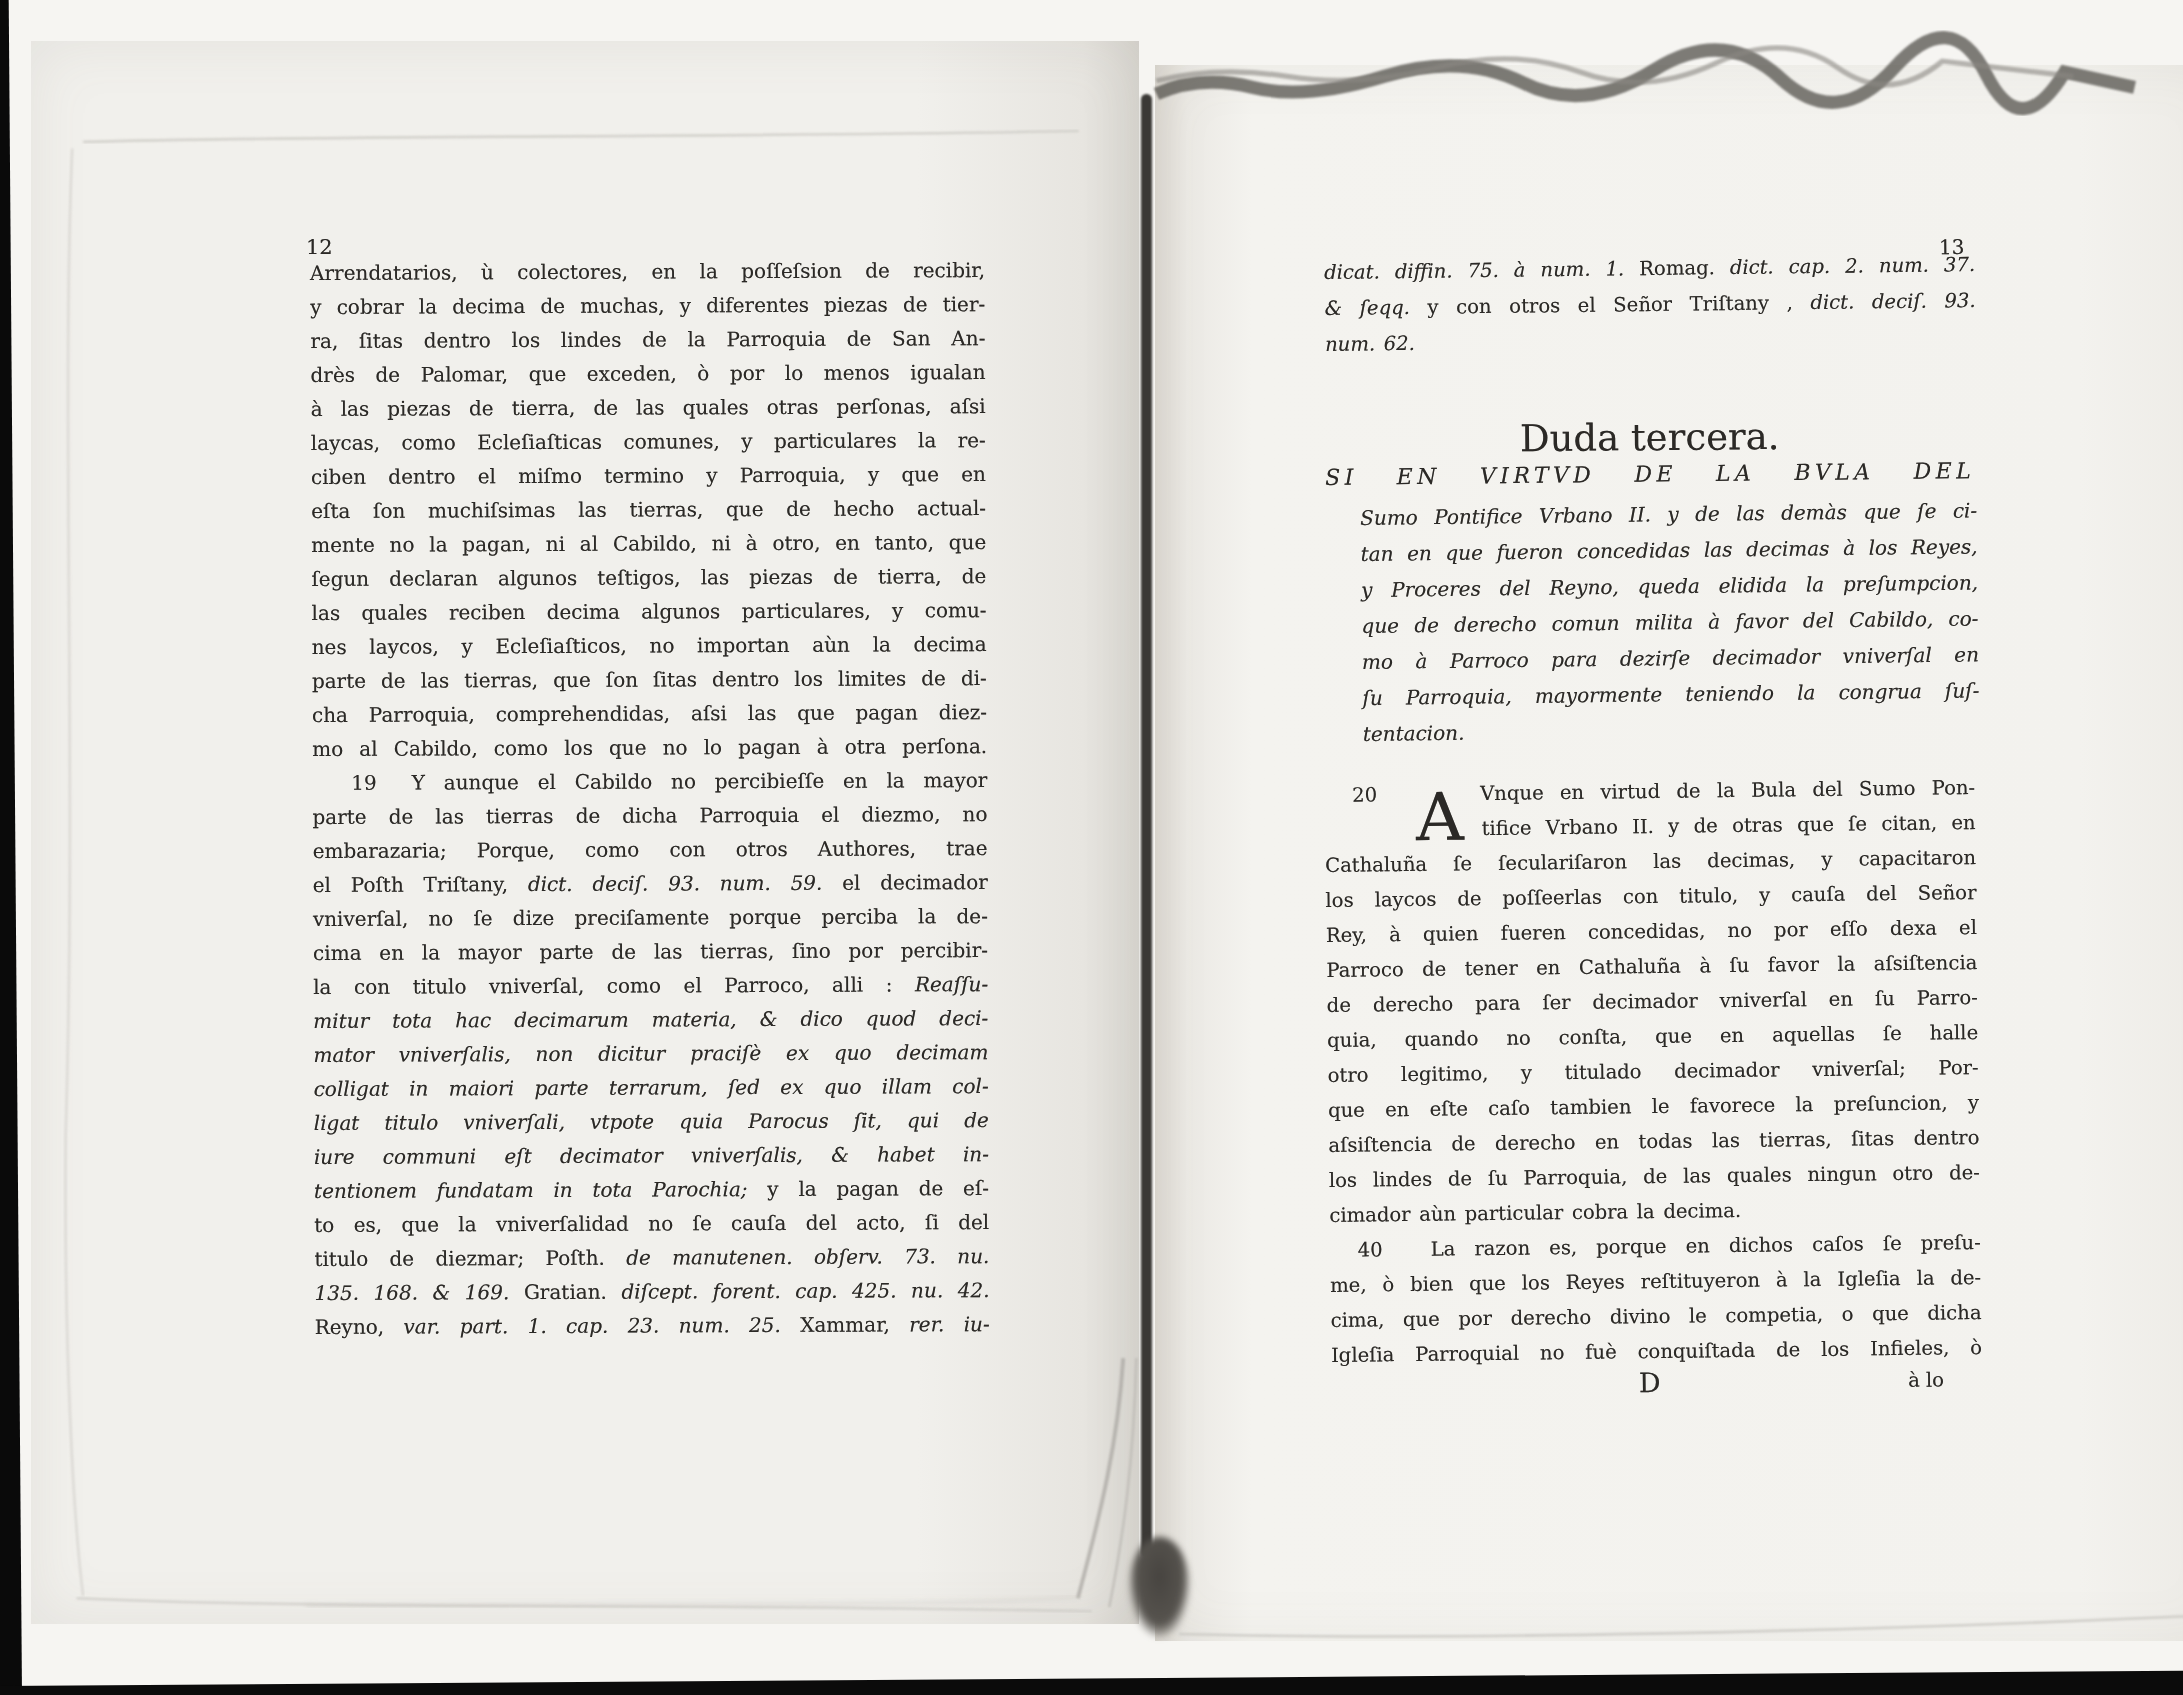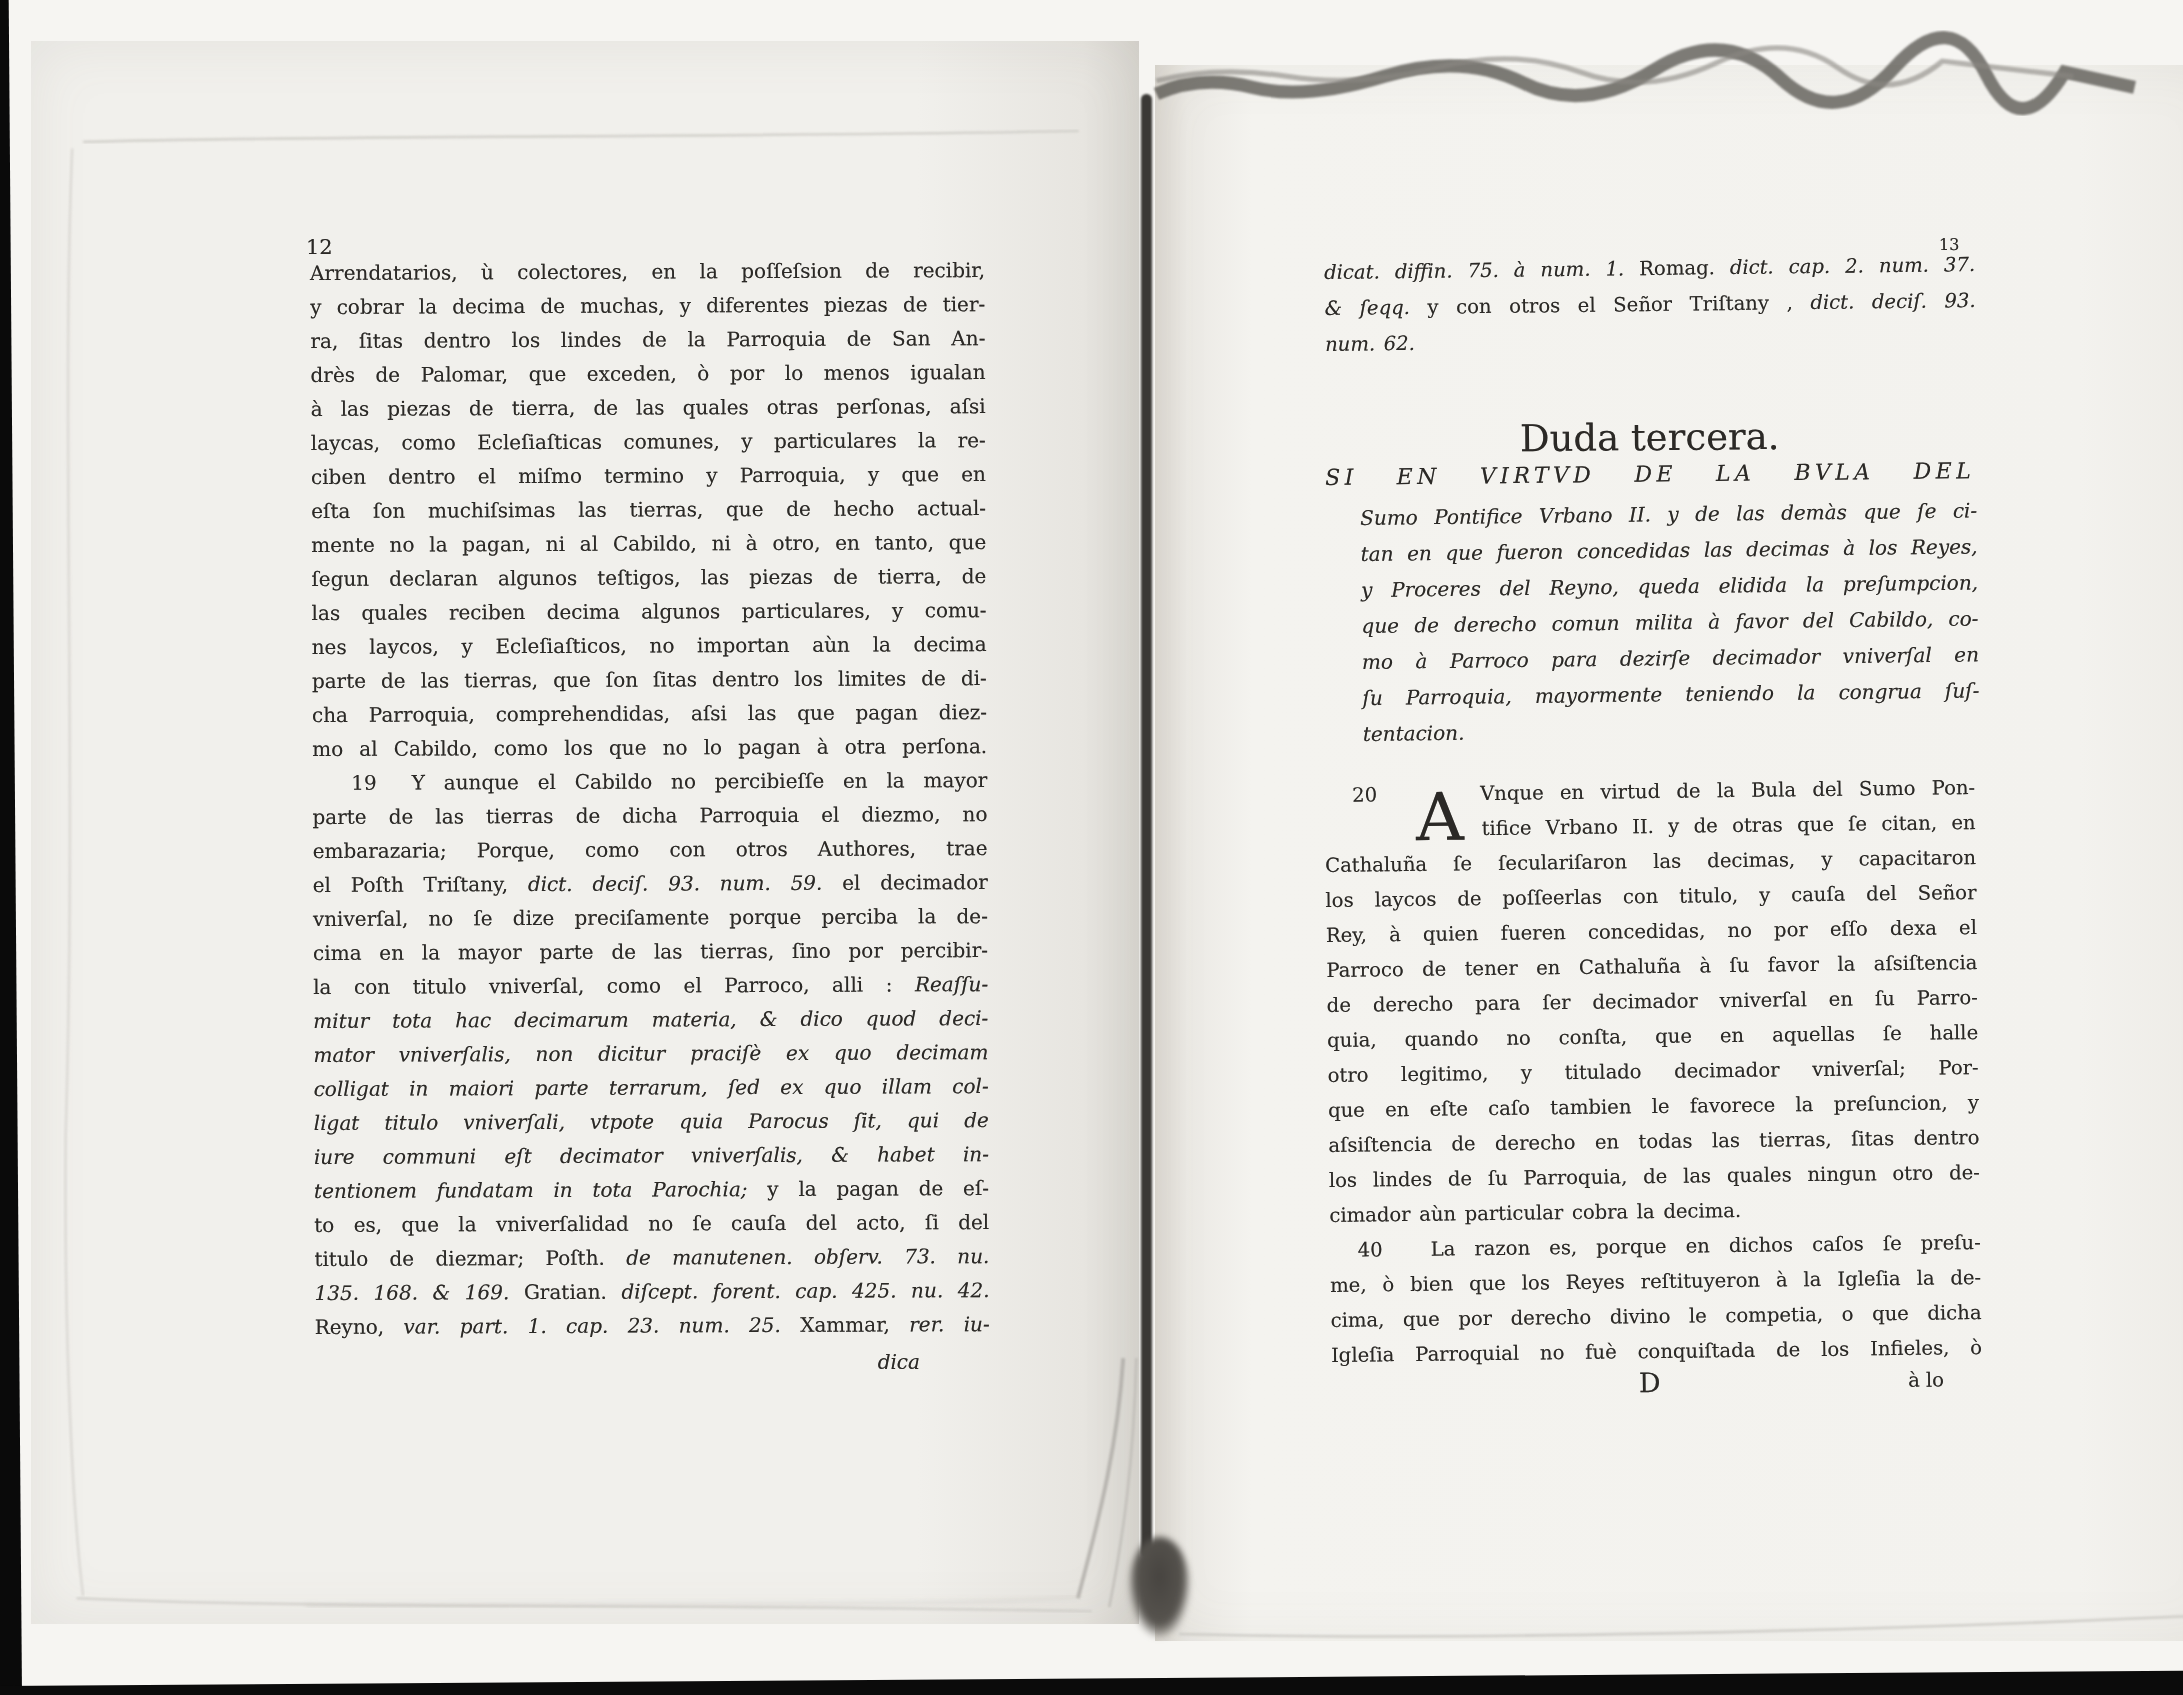--- a/index.html
+++ b/index.html
@@ -17,21 +17,21 @@
   .j{text-align:justify;text-align-last:justify;}
   .l{text-align:left;}
   .it{font-style:italic;}
   .sp{display:inline-block;}
   .ink{color:#2b2926;text-shadow:0 0 0.4px rgba(43,41,38,.5);}
   #lp-number{left:306px;top:235px;font-size:21px;text-align:right;}
   #lp-text{left:310px;top:256px;width:675px;font-size:20px;line-height:34px;
            word-spacing:.12em;transform:rotate(-0.25deg);transform-origin:0 0;}
   #lp-catchword{left:310px;top:1350px;width:675px;font-size:20px;text-align:right;
            padding-right:65px;box-sizing:border-box;font-style:italic;}
-  #rp-number{left:1939px;top:235px;font-size:16px;transform:rotate(-0.6deg);}
+  #rp-number{left:1939px;top:235px;font-size:20px;transform:rotate(-0.6deg);}
   #rp-header{left:1324px;top:255px;width:651px;font-size:19.6px;line-height:36px;
            word-spacing:.12em;transform:rotate(-0.7deg);transform-origin:0 0;}
   #rp-heading{left:1324px;top:419px;width:651px;font-size:37px;text-align:center;
            transform:rotate(-0.5deg);transform-origin:0 0;}
   #rp-caps{left:1325px;top:465px;width:650px;font-size:22px;font-style:italic;
            letter-spacing:4.4px;text-align:justify;text-align-last:justify;
            transform:rotate(-0.6deg);transform-origin:0 0;}
   #rp-summary{left:1360px;top:500px;width:617px;font-size:20px;line-height:36px;
            font-style:italic;word-spacing:.14em;transform:rotate(-0.7deg);transform-origin:0 0;}
   #rp-body{left:1324px;top:778px;width:651px;font-size:19.6px;line-height:35px;
@@ -121,21 +121,20 @@
       <div class="line j"><span class="it">mator vniverſalis, non dicitur praciſè ex quo decimam</span></div>
       <div class="line j"><span class="it">colligat in maiori parte terrarum, ſed ex quo illam col-</span></div>
       <div class="line j"><span class="it">ligat titulo vniverſali, vtpote quia Parocus ſit, qui de</span></div>
       <div class="line j"><span class="it">iure communi eſt decimator vniverſalis, &amp; habet in-</span></div>
       <div class="line j"><span class="it">tentionem fundatam in tota Parochia; </span><span class="ro">y la pagan de eſ-</span></div>
       <div class="line j"><span class="ro">to es, que la vniverſalidad no ſe cauſa del acto, ſi del</span></div>
       <div class="line j"><span class="ro">titulo de diezmar; Poſth. </span><span class="it">de manutenen. obſerv. 73. nu.</span></div>
       <div class="line j"><span class="it">135. 168. &amp; 169. </span><span class="ro">Gratian. </span><span class="it">diſcept. forent. cap. 425. nu. 42.</span></div>
       <div class="line j"><span class="ro">Reyno, </span><span class="it">var. part. 1. cap. 23. num. 25. </span><span class="ro">Xammar, </span><span class="it">rer. iu-</span></div>
     </div>
-  <div class="txt ink" id="lp-catchword">dica</div>
 
   <div class="txt ink" id="rp-number">13</div>
   <div class="txt ink" id="rp-header">
       <div class="line j"><span class="it">dicat. diffin. 75. à num. 1. </span><span class="ro">Romag. </span><span class="it">dict. cap. 2. num. 37.</span></div>
       <div class="line j"><span class="it">&amp; ſeqq. </span><span class="ro">y con otros el Señor Triſtany , </span><span class="it">dict. deciſ. 93.</span></div>
       <div class="line l"><span class="it">num. 62.</span></div>
     </div>
   <div class="txt ink" id="rp-heading">Duda tercera.</div>
   <div class="txt ink" id="rp-caps">SI EN VIRTVD DE LA BVLA DEL</div>
   <div class="txt ink" id="rp-summary">

